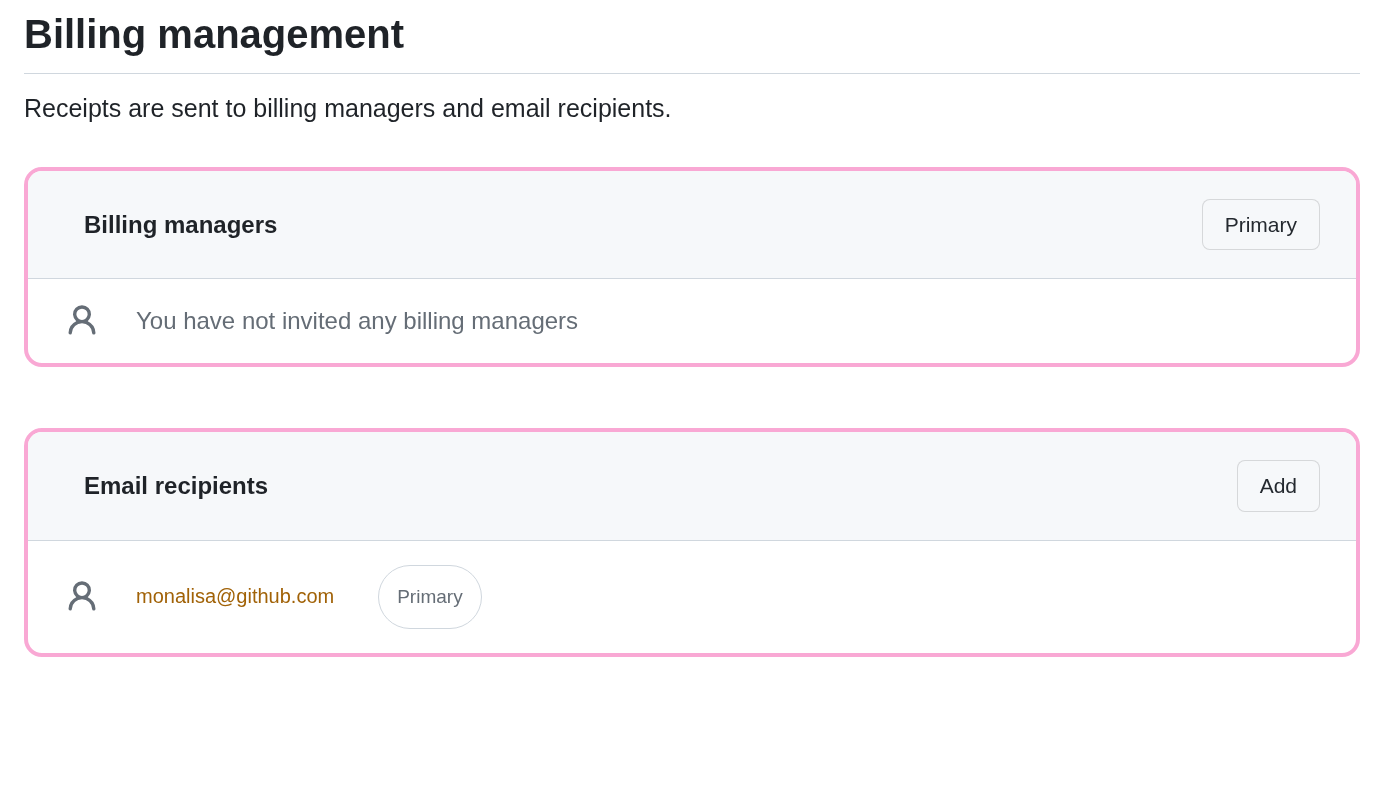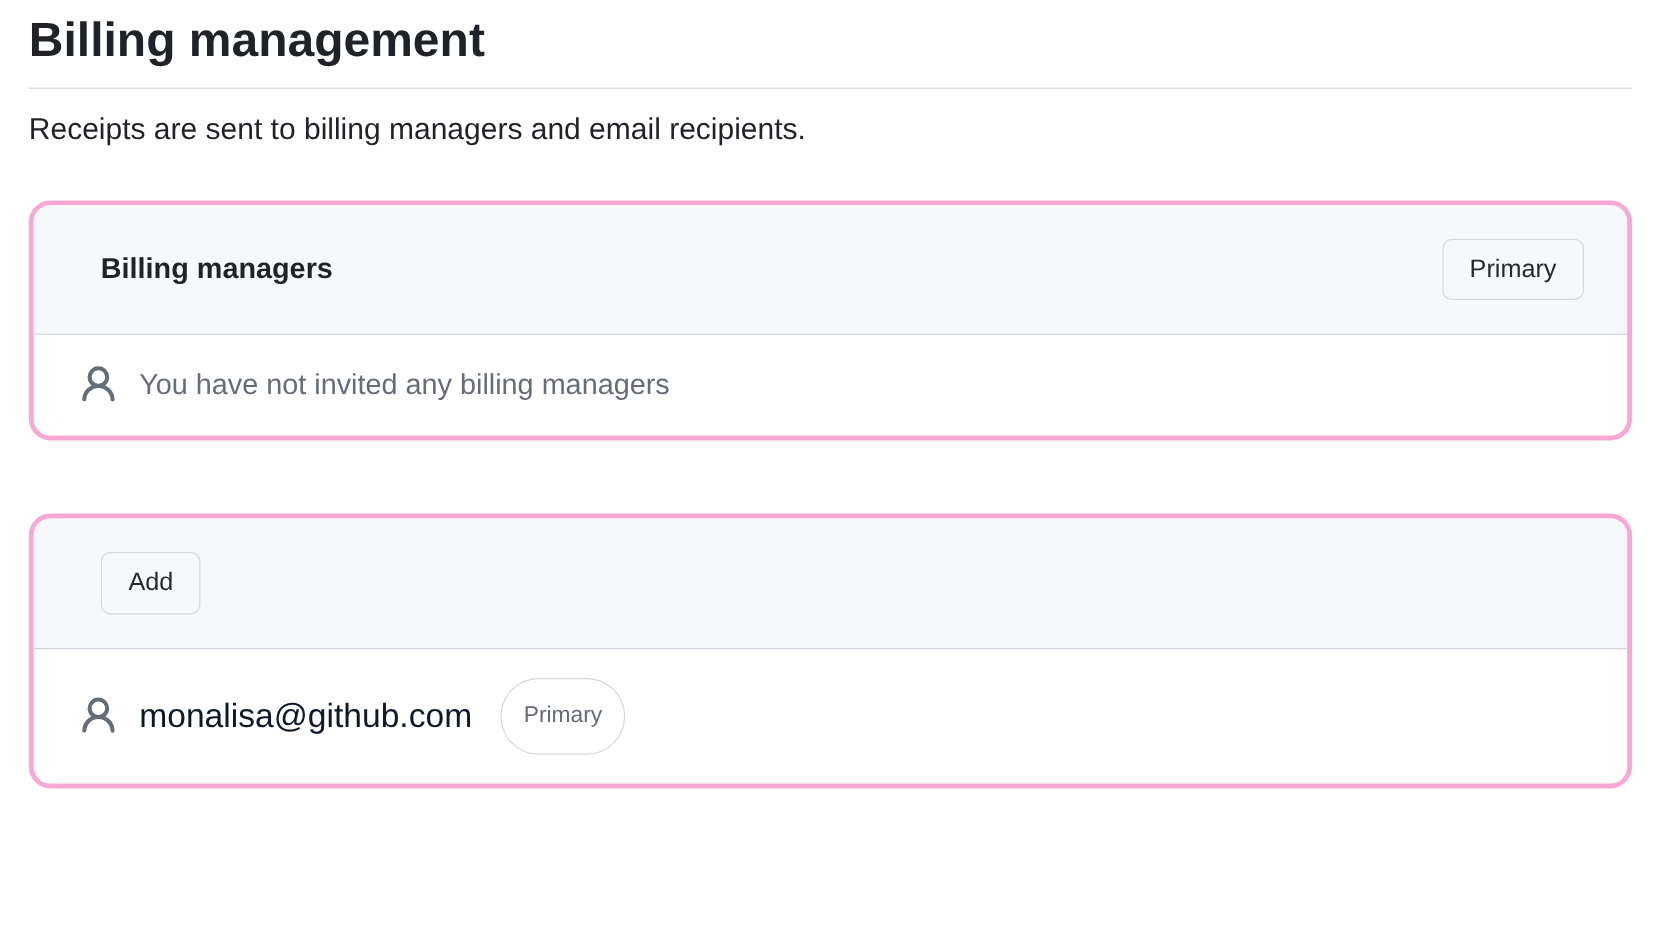--- a/index.html
+++ b/index.html
@@ -52,35 +52,35 @@
       border: 1px solid rgba(31,35,40,0.15);
       border-radius: 8px;
       padding: 10px 22px;
       cursor: pointer;
       line-height: 1.4;
     }
     .panel-body {
       padding: 24px 36px;
       display: flex;
       align-items: center;
-      gap: 16px;
+      gap: 36px;
     }
     .person-icon {
       width: 36px;
       height: 36px;
       color: #656d76;
       flex-shrink: 0;
     }
     .empty-text {
       font-size: 24px;
       color: #656d76;
     }
     .recipient-email {
-      font-size: 28px;
-      color: #0f172a;
+      font-size: 20px;
+      color: #a16207;
     }
     .badge {
       font-size: 19px;
       color: #656d76;
       border: 1px solid #d0d7de;
       border-radius: 999px;
       padding: 20px 18px;
       margin-left: 8px;
     }
     .spacer {
@@ -108,20 +108,21 @@
   <div class="panel-body">
     <svg class="person-icon" viewBox="0 0 16 16" fill="currentColor">
       <path d="M10.561 8.073a6.005 6.005 0 0 1 3.432 5.142.75.75 0 1 1-1.498.07 4.5 4.5 0 0 0-8.99 0 .75.75 0 0 1-1.498-.07 6.004 6.004 0 0 1 3.431-5.142 3.999 3.999 0 1 1 5.123 0ZM10.5 5a2.5 2.5 0 1 0-5 0 2.5 2.5 0 0 0 5 0Z"></path>
     </svg>
     <span class="empty-text">You have not invited any billing managers</span>
   </div>
 </div>
 
 <div class="panel">
   <div class="panel-header">
+    <span class="title">Email recipients</span>
     <button class="btn">Add</button>
   </div>
   <div class="panel-body">
     <svg class="person-icon" viewBox="0 0 16 16" fill="currentColor">
       <path d="M10.561 8.073a6.005 6.005 0 0 1 3.432 5.142.75.75 0 1 1-1.498.07 4.5 4.5 0 0 0-8.99 0 .75.75 0 0 1-1.498-.07 6.004 6.004 0 0 1 3.431-5.142 3.999 3.999 0 1 1 5.123 0ZM10.5 5a2.5 2.5 0 1 0-5 0 2.5 2.5 0 0 0 5 0Z"></path>
     </svg>
     <span class="recipient-email">monalisa@github.com</span>
     <span class="badge">Primary</span>
     <span class="spacer"></span>
   </div>

